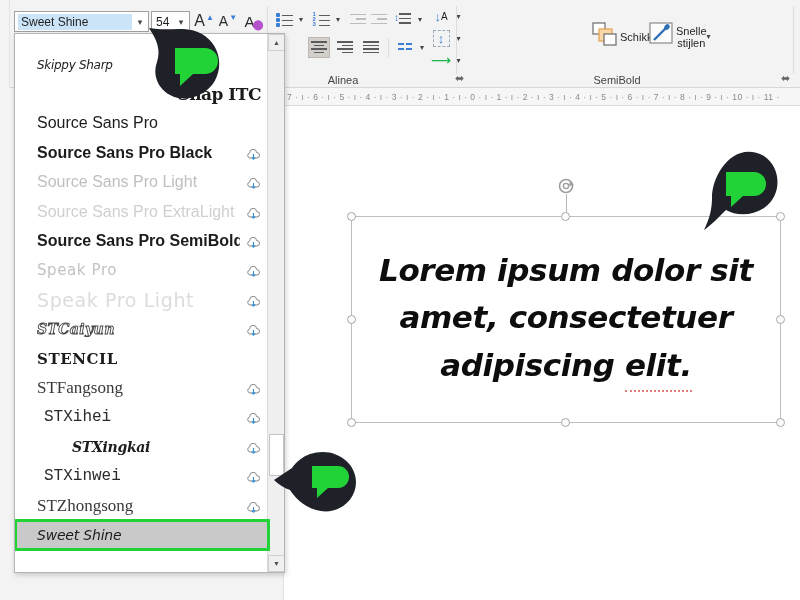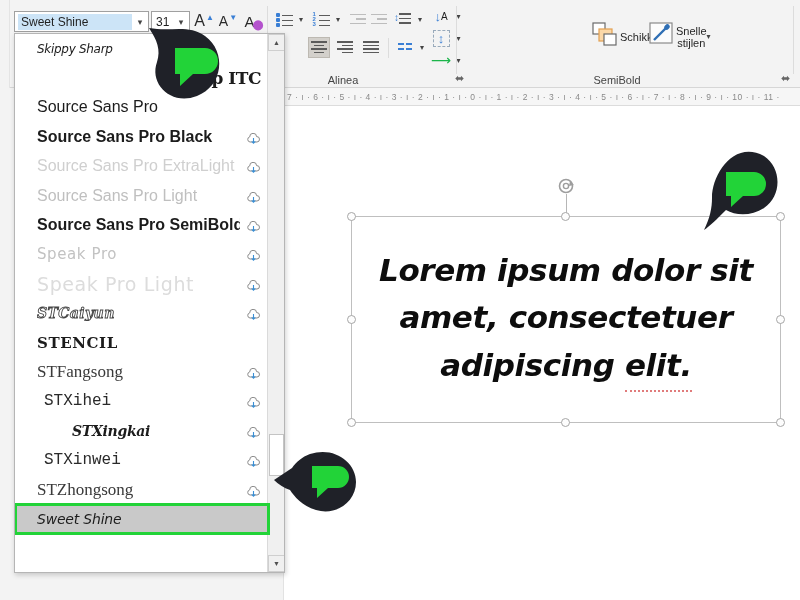--- a/index.html
+++ b/index.html
@@ -189,21 +189,21 @@
   
   .font-dd {
     position: absolute; left: 14px; top: 33px;
     width: 271px; height: 540px;
     background: #ffffff;
     border: 1px solid #b5b5b5;
     box-shadow: 1px 2px 5px rgba(0,0,0,0.18);
     overflow: hidden;
   }
   .dd-list {
-    position: absolute; left: 0; top: 0;
+    position: absolute; left: 0; top: 16px;
     width: 254px; height: 100%;
   }
   .dd-item {
     position: relative;
     height: 29.4px;
     display: flex; align-items: center;
     padding-left: 22px; padding-right: 8px;
     color: #1c1c1c;
   }
   .dd-item .nm { flex: 1; white-space: nowrap; overflow: hidden; }
@@ -278,21 +278,21 @@
     <div class="left-edge"></div>
 
     <div class="ribbon-grp" style="left:0;width:262px;">
 
       <div class="font-combo">
         <span class="val">Sweet Shine</span>
         <span class="combo-arrow">▾</span>
       </div>
 
       <div class="size-combo">
-        <span class="val">31</span>
+        <span class="val">54</span>
         <span class="combo-arrow">▾</span>
       </div>
 
       <div class="icon-btn" style="left:192px;">
         <span style="font-size:16px;">A</span>
           <span class="caret">▲</span>
       </div>
       <div class="icon-btn" style="left:216px;">
         <span style="font-size:14px;">A</span>
           <span class="caret">▼</span>
@@ -509,28 +509,28 @@
           <span class="nm f-sans">Source Sans Pro</span>
         </div>
         <div class="dd-item">
           <span class="nm f-sansb">Source Sans Pro Black</span>
           <span class="cloud"><svg width="15" height="12" viewBox="0 0 15 12">
               <path d="M4 9 a2.6 2.6 0 0 1 -.3 -5.1 A3.4 3.4 0 0 1 10.6 3.6 A2.7 2.7 0 0 1 11 9 Z" fill="none" stroke="#8a8a8a" stroke-width="1"></path>
               <path d="M7.5 5 v5 M5.7 8.3 L7.5 10.3 L9.3 8.3" fill="none" stroke="#3a8fd5" stroke-width="1.1"></path>
             </svg></span>
         </div>
         <div class="dd-item">
+          <span class="nm f-sansl">Source Sans Pro Light</span>
+          <span class="cloud"><svg width="15" height="12" viewBox="0 0 15 12">
+              <path d="M4 9 a2.6 2.6 0 0 1 -.3 -5.1 A3.4 3.4 0 0 1 10.6 3.6 A2.7 2.7 0 0 1 11 9 Z" fill="none" stroke="#8a8a8a" stroke-width="1"></path>
+              <path d="M7.5 5 v5 M5.7 8.3 L7.5 10.3 L9.3 8.3" fill="none" stroke="#3a8fd5" stroke-width="1.1"></path>
+            </svg></span>
+        </div>
+        <div class="dd-item">
           <span class="nm f-sansxl">Source Sans Pro ExtraLight</span>
-          <span class="cloud"><svg width="15" height="12" viewBox="0 0 15 12">
-              <path d="M4 9 a2.6 2.6 0 0 1 -.3 -5.1 A3.4 3.4 0 0 1 10.6 3.6 A2.7 2.7 0 0 1 11 9 Z" fill="none" stroke="#8a8a8a" stroke-width="1"></path>
-              <path d="M7.5 5 v5 M5.7 8.3 L7.5 10.3 L9.3 8.3" fill="none" stroke="#3a8fd5" stroke-width="1.1"></path>
-            </svg></span>
-        </div>
-        <div class="dd-item">
-          <span class="nm f-sansl">Source Sans Pro Light</span>
           <span class="cloud"><svg width="15" height="12" viewBox="0 0 15 12">
               <path d="M4 9 a2.6 2.6 0 0 1 -.3 -5.1 A3.4 3.4 0 0 1 10.6 3.6 A2.7 2.7 0 0 1 11 9 Z" fill="none" stroke="#8a8a8a" stroke-width="1"></path>
               <path d="M7.5 5 v5 M5.7 8.3 L7.5 10.3 L9.3 8.3" fill="none" stroke="#3a8fd5" stroke-width="1.1"></path>
             </svg></span>
         </div>
         <div class="dd-item">
           <span class="nm f-sansb">Source Sans Pro SemiBold</span>
           <span class="cloud"><svg width="15" height="12" viewBox="0 0 15 12">
               <path d="M4 9 a2.6 2.6 0 0 1 -.3 -5.1 A3.4 3.4 0 0 1 10.6 3.6 A2.7 2.7 0 0 1 11 9 Z" fill="none" stroke="#8a8a8a" stroke-width="1"></path>
               <path d="M7.5 5 v5 M5.7 8.3 L7.5 10.3 L9.3 8.3" fill="none" stroke="#3a8fd5" stroke-width="1.1"></path>

